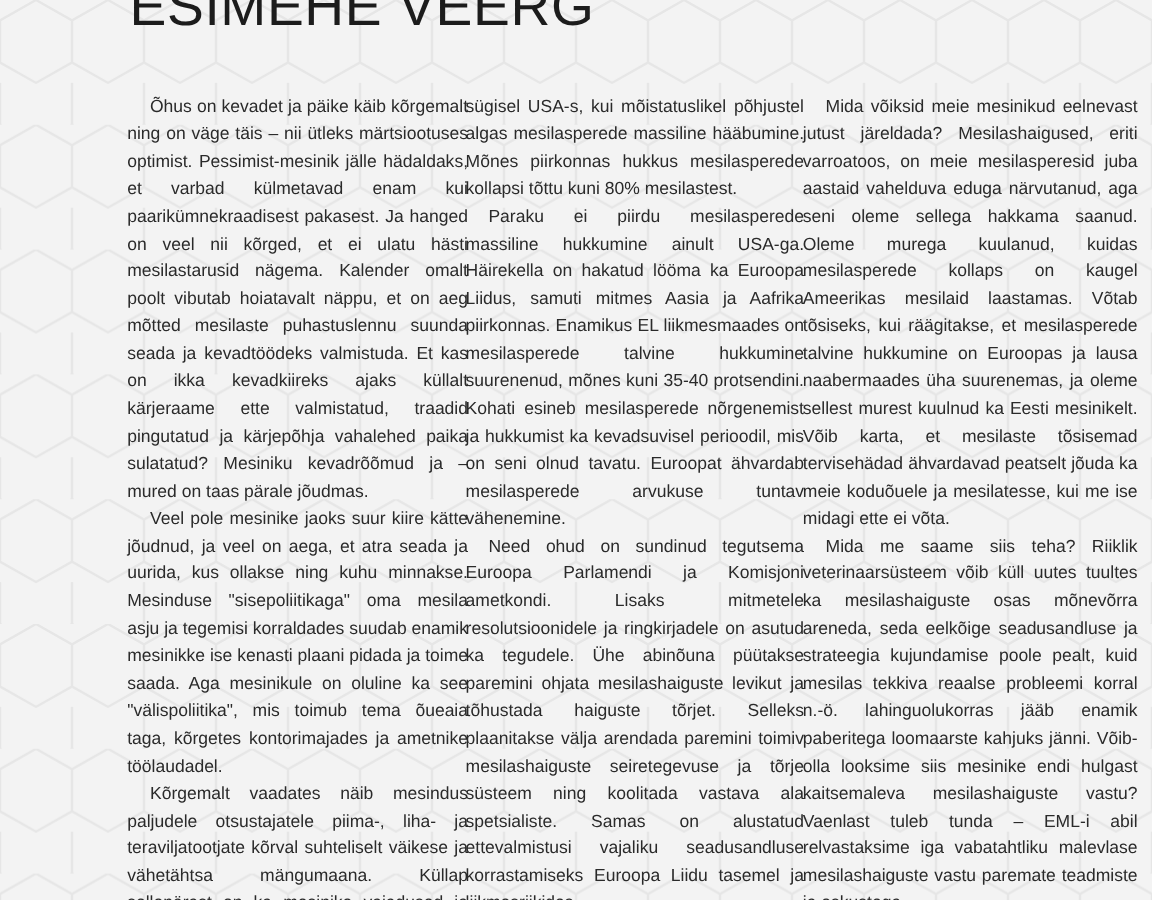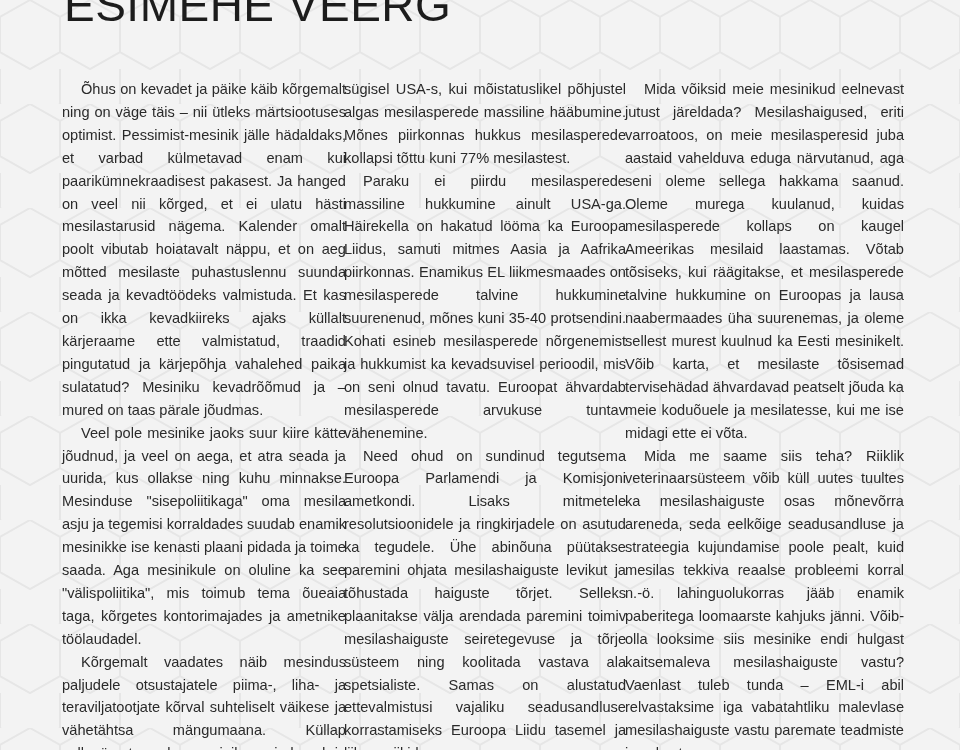--- a/index.html
+++ b/index.html
@@ -3,21 +3,21 @@
   <meta charset="utf-8">
   <style>
     html, body { margin: 0; padding: 0; }
     body {
       width: 960px; height: 750px; overflow: hidden; position: relative;
       background-color: #f3f3f3;
       font-family: "Liberation Sans", "DejaVu Sans", sans-serif;
       color: #2a2a2a;
     }
     .hex-bg { position: absolute; inset: 0; z-index: 0; }
-    .page { position: absolute; inset: 0; z-index: 1; }
+    .page { position: absolute; inset: 0; z-index: 1; margin-left: 44px; }
     .title {
       position: absolute; left: 64px; top: -18px; margin: 0;
       font-family: "Liberation Sans", "DejaVu Sans", sans-serif;
       font-weight: 400; font-size: 46px; letter-spacing: 0.5px;
       color: #1c1c1c; line-height: 1;
     }
     .col {
       position: absolute; top: 78px; width: 284px;
       font-size: 14.6px; line-height: 22.9px;
       text-align: justify; hyphens: manual;
@@ -45,21 +45,21 @@
 <div class="page">
   <h1 class="title">ESIMEHE VEERG</h1>
 
   <div class="col col1">
     <p>Õhus on kevadet ja päike käib kõrgemalt ning on väge täis – nii ütleks märtsiootuses optimist. Pessimist-mesinik jälle hädaldaks, et varbad külmetavad enam kui paarikümnekraadisest pakasest. Ja hanged on veel nii kõrged, et ei ulatu hästi mesilastarusid nägema. Kalender omalt poolt vibutab hoiatavalt näppu, et on aeg mõtted mesilaste puhastuslennu suunda seada ja kevadtöödeks valmistuda. Et kas on ikka kevadkiireks ajaks küllalt kärjeraame ette valmistatud, traadid pingutatud ja kärjepõhja vahalehed paika sulatatud? Mesiniku kevadrõõmud ja –mured on taas pärale jõudmas.</p>
     <p>Veel pole mesinike jaoks suur kiire kätte jõudnud, ja veel on aega, et atra seada ja uurida, kus ollakse ning kuhu minnakse. Mesinduse "sisepoliitikaga" oma mesila asju ja tegemisi korraldades suudab enamik mesinikke ise kenasti plaani pidada ja toime saada. Aga mesinikule on oluline ka see "välispoliitika", mis toimub tema õueaia taga, kõrgetes kontorimajades ja ametnike töölaudadel.</p>
     <p>Kõrgemalt vaadates näib mesindus paljudele otsustajatele piima-, liha- ja teraviljatootjate kõrval suhteliselt väikese ja vähetähtsa mängumaana. Küllap sellepärast on ka mesinike vajadused ja mured jäänud riiklikul tasemel tähelepanu servaaladele. Võime küll end puhevile ajada ja väita, et mesinike meetoodang moodustab rahalises väljenduses Eesti loomakasvatustoodangust umbes 2% ja kogu põllumajandustoodangust enam kui 1%. Kui lisame trumpässa, et mesilaste tolmeldamistöö toob põllumeestele ja</p>
   </div>
 
   <div class="col col2">
-    <p class="cont">sügisel USA-s, kui mõistatuslikel põhjustel algas mesilasperede massiline hääbumine. Mõnes piirkonnas hukkus mesilasperede kollapsi tõttu kuni 77% mesilastest.</p>
+    <p class="cont">sügisel USA-s, kui mõistatuslikel põhjustel algas mesilasperede massiline hääbumine. Mõnes piirkonnas hukkus mesilasperede kollapsi tõttu kuni 80% mesilastest.</p>
     <p>Paraku ei piirdu mesilasperede massiline hukkumine ainult USA-ga. Häirekella on hakatud lööma ka Euroopa Liidus, samuti mitmes Aasia ja Aafrika piirkonnas. Enamikus EL liikmesmaades on mesilasperede talvine hukkumine suurenenud, mõnes kuni 35-40 protsendini. Kohati esineb mesilasperede nõrgenemist ja hukkumist ka kevadsuvisel perioodil, mis on seni olnud tavatu. Euroopat ähvardab mesilasperede arvukuse tuntav vähenemine.</p>
     <p>Need ohud on sundinud tegutsema Euroopa Parlamendi ja Komisjoni ametkondi. Lisaks mitmetele resolutsioonidele ja ringkirjadele on asutud ka tegudele. Ühe abinõuna püütakse paremini ohjata mesilashaiguste levikut ja tõhustada haiguste tõrjet. Selleks plaanitakse välja arendada paremini toimiv mesilashaiguste seiretegevuse ja tõrje süsteem ning koolitada vastava ala spetsialiste. Samas on alustatud ettevalmistusi vajaliku seadusandluse korrastamiseks Euroopa Liidu tasemel ja liikmesriikides.</p>
 
   </div>
 
   <div class="col col3">
     <p>Mida võiksid meie mesinikud eelnevast jutust järeldada? Mesilashaigused, eriti varroatoos, on meie mesilasperesid juba aastaid vahelduva eduga närvutanud, aga seni oleme sellega hakkama saanud. Oleme murega kuulanud, kuidas mesilasperede kollaps on kaugel Ameerikas mesilaid laastamas. Võtab tõsiseks, kui räägitakse, et mesilasperede talvine hukkumine on Euroopas ja lausa naabermaades üha suurenemas, ja oleme sellest murest kuulnud ka Eesti mesinikelt. Võib karta, et mesilaste tõsisemad tervisehädad ähvardavad peatselt jõuda ka meie koduõuele ja mesilatesse, kui me ise midagi ette ei võta.</p>
     <p>Mida me saame siis teha? Riiklik veterinaarsüsteem võib küll uutes tuultes ka mesilashaiguste osas mõnevõrra areneda, seda eelkõige seadusandluse ja strateegia kujundamise poole pealt, kuid mesilas tekkiva reaalse probleemi korral n.-ö. lahinguolukorras jääb enamik paberitega loomaarste kahjuks jänni. Võib-olla looksime siis mesinike endi hulgast kaitsemaleva mesilashaiguste vastu? Vaenlast tuleb tunda – EML-i abil relvastaksime iga vabatahtliku malevlase mesilashaiguste vastu paremate teadmiste ja oskustega.</p>
 
   </div>

